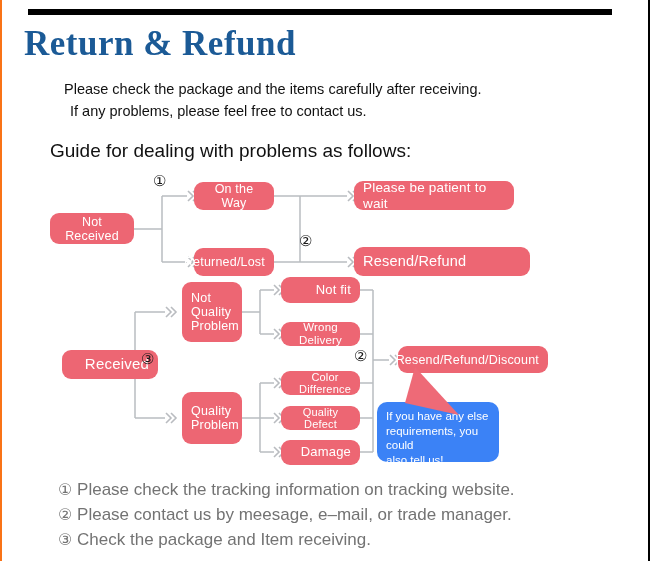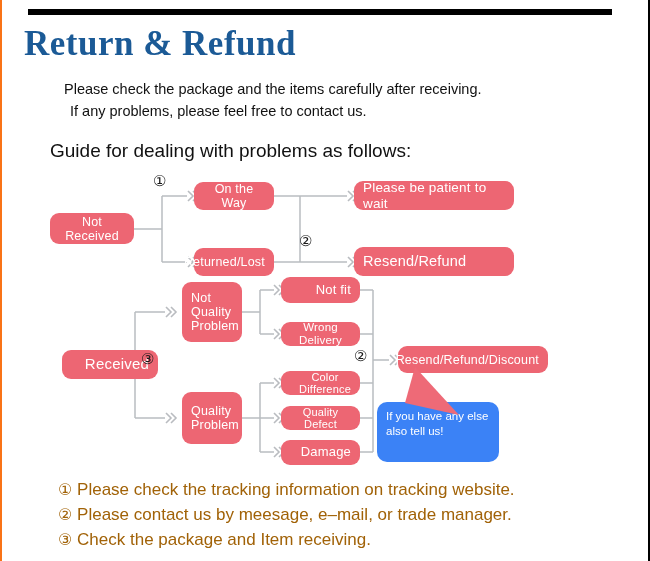--- a/index.html
+++ b/index.html
@@ -70,21 +70,21 @@
   .circnum{
     position:absolute;
     font-family:"Liberation Serif", serif;
     font-size:15px;color:#1a1a1a;
     z-index:5;
   }
   
   .bottom{
     position:absolute;left:56px;top:477px;width:560px;
     font-family:"Liberation Sans", sans-serif;
-    font-size:17px;color:#a16207;line-height:25px;
+    font-size:17px;color:#737373;line-height:25px;
   }
   .bottom .li{white-space:nowrap;}
   .bottom .mk{font-family:"DejaVu Sans", sans-serif;font-size:16px;}
 </style>
 </head>
 <body>
 
 <div id="page">
 
   <div class="top-rule"></div>
@@ -172,21 +172,21 @@
     </div>
 
     <div class="node center" style="left:192px;top:78px;width:80px;height:28px;font-size:12.5px;">
       <span>Returned/Lost</span>
     </div>
 
     <div class="node" style="left:352px;top:11px;width:160px;height:29px;font-size:13.5px;">
       <span>Please be patient to wait</span>
     </div>
 
-    <div class="node" style="left:352px;top:77px;width:160px;height:29px;font-size:14.5px;">
+    <div class="node" style="left:352px;top:77px;width:176px;height:29px;font-size:14.5px;">
       <span>Resend/Refund</span>
     </div>
 
     <div class="node center" style="left:60px;top:180px;width:96px;height:29px;font-size:15px;">
       <span>Received</span>
     </div>
 
     <div class="node" style="left:180px;top:112px;width:60px;height:60px;font-size:12.5px;
                              flex-direction:column;align-items:flex-start;justify-content:center;">
       <span>Not</span>
@@ -219,20 +219,21 @@
     <div class="node center" style="left:279px;top:270px;width:79px;height:25px;font-size:13px;">
       <span>Damage</span>
     </div>
 
     <div class="node center" style="left:396px;top:176px;width:150px;height:27px;font-size:12.5px;">
       <span>Resend/Refund/Discount</span>
     </div>
 
     <div class="callout" style="left:375px;top:232px;width:122px;height:60px;">
       <div>If you have any else</div>
+      <div>requirements, you could</div>
       <div>also tell us!</div>
     </div>
 
     <div class="circnum" style="left:151px;top:2px;">①</div>
     <div class="circnum" style="left:297px;top:62px;">②</div>
     <div class="circnum" style="left:139px;top:180px;">③</div>
     <div class="circnum" style="left:352px;top:177px;">②</div>
   </div>
 
   <div class="bottom">

